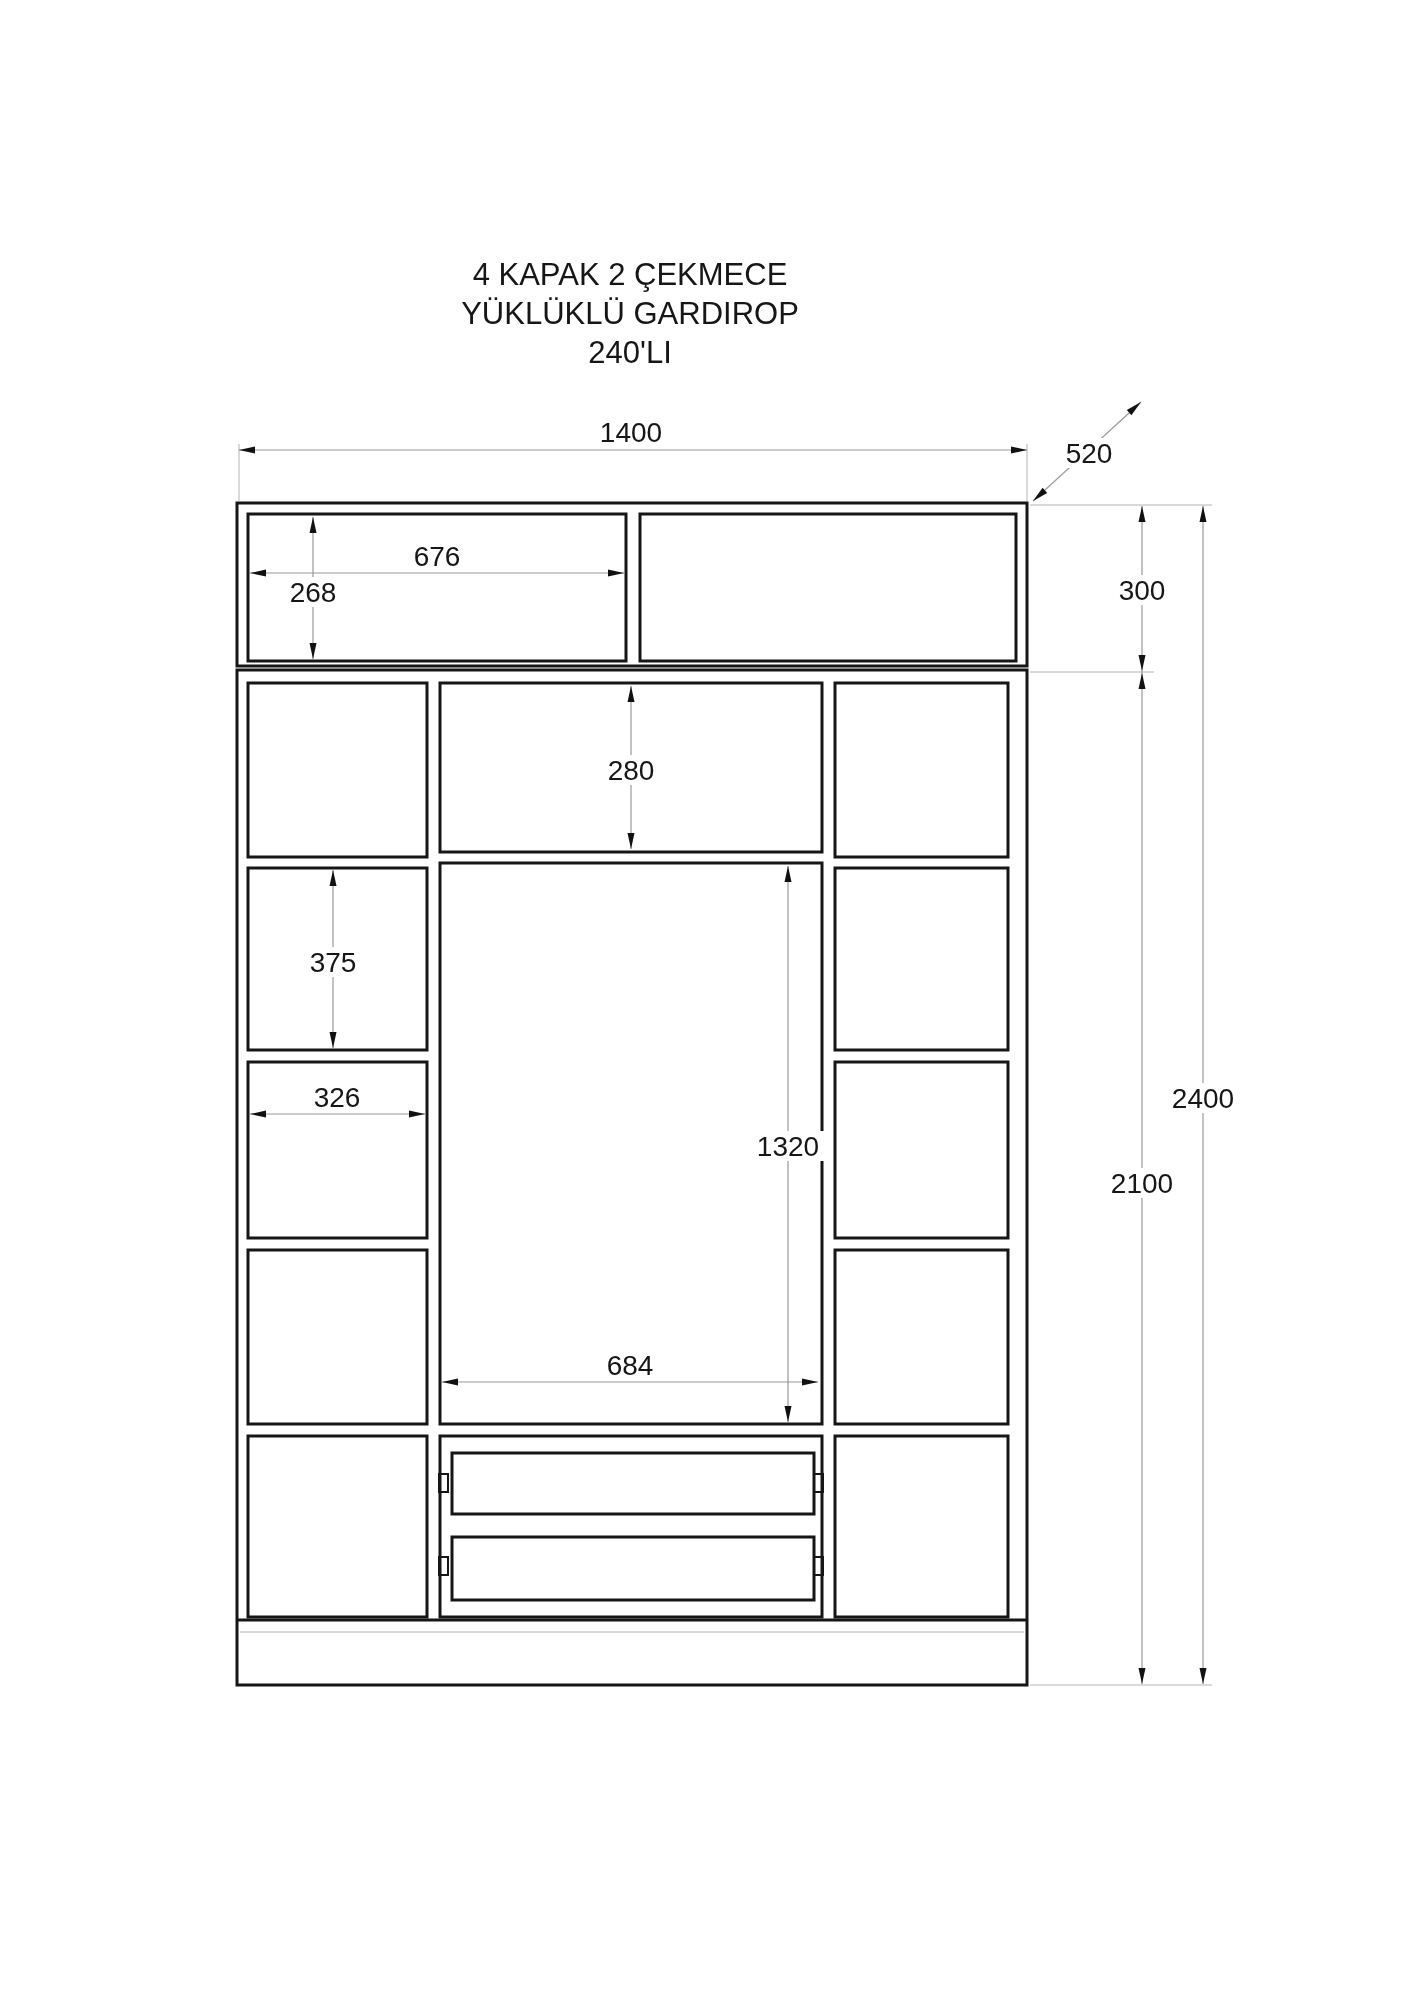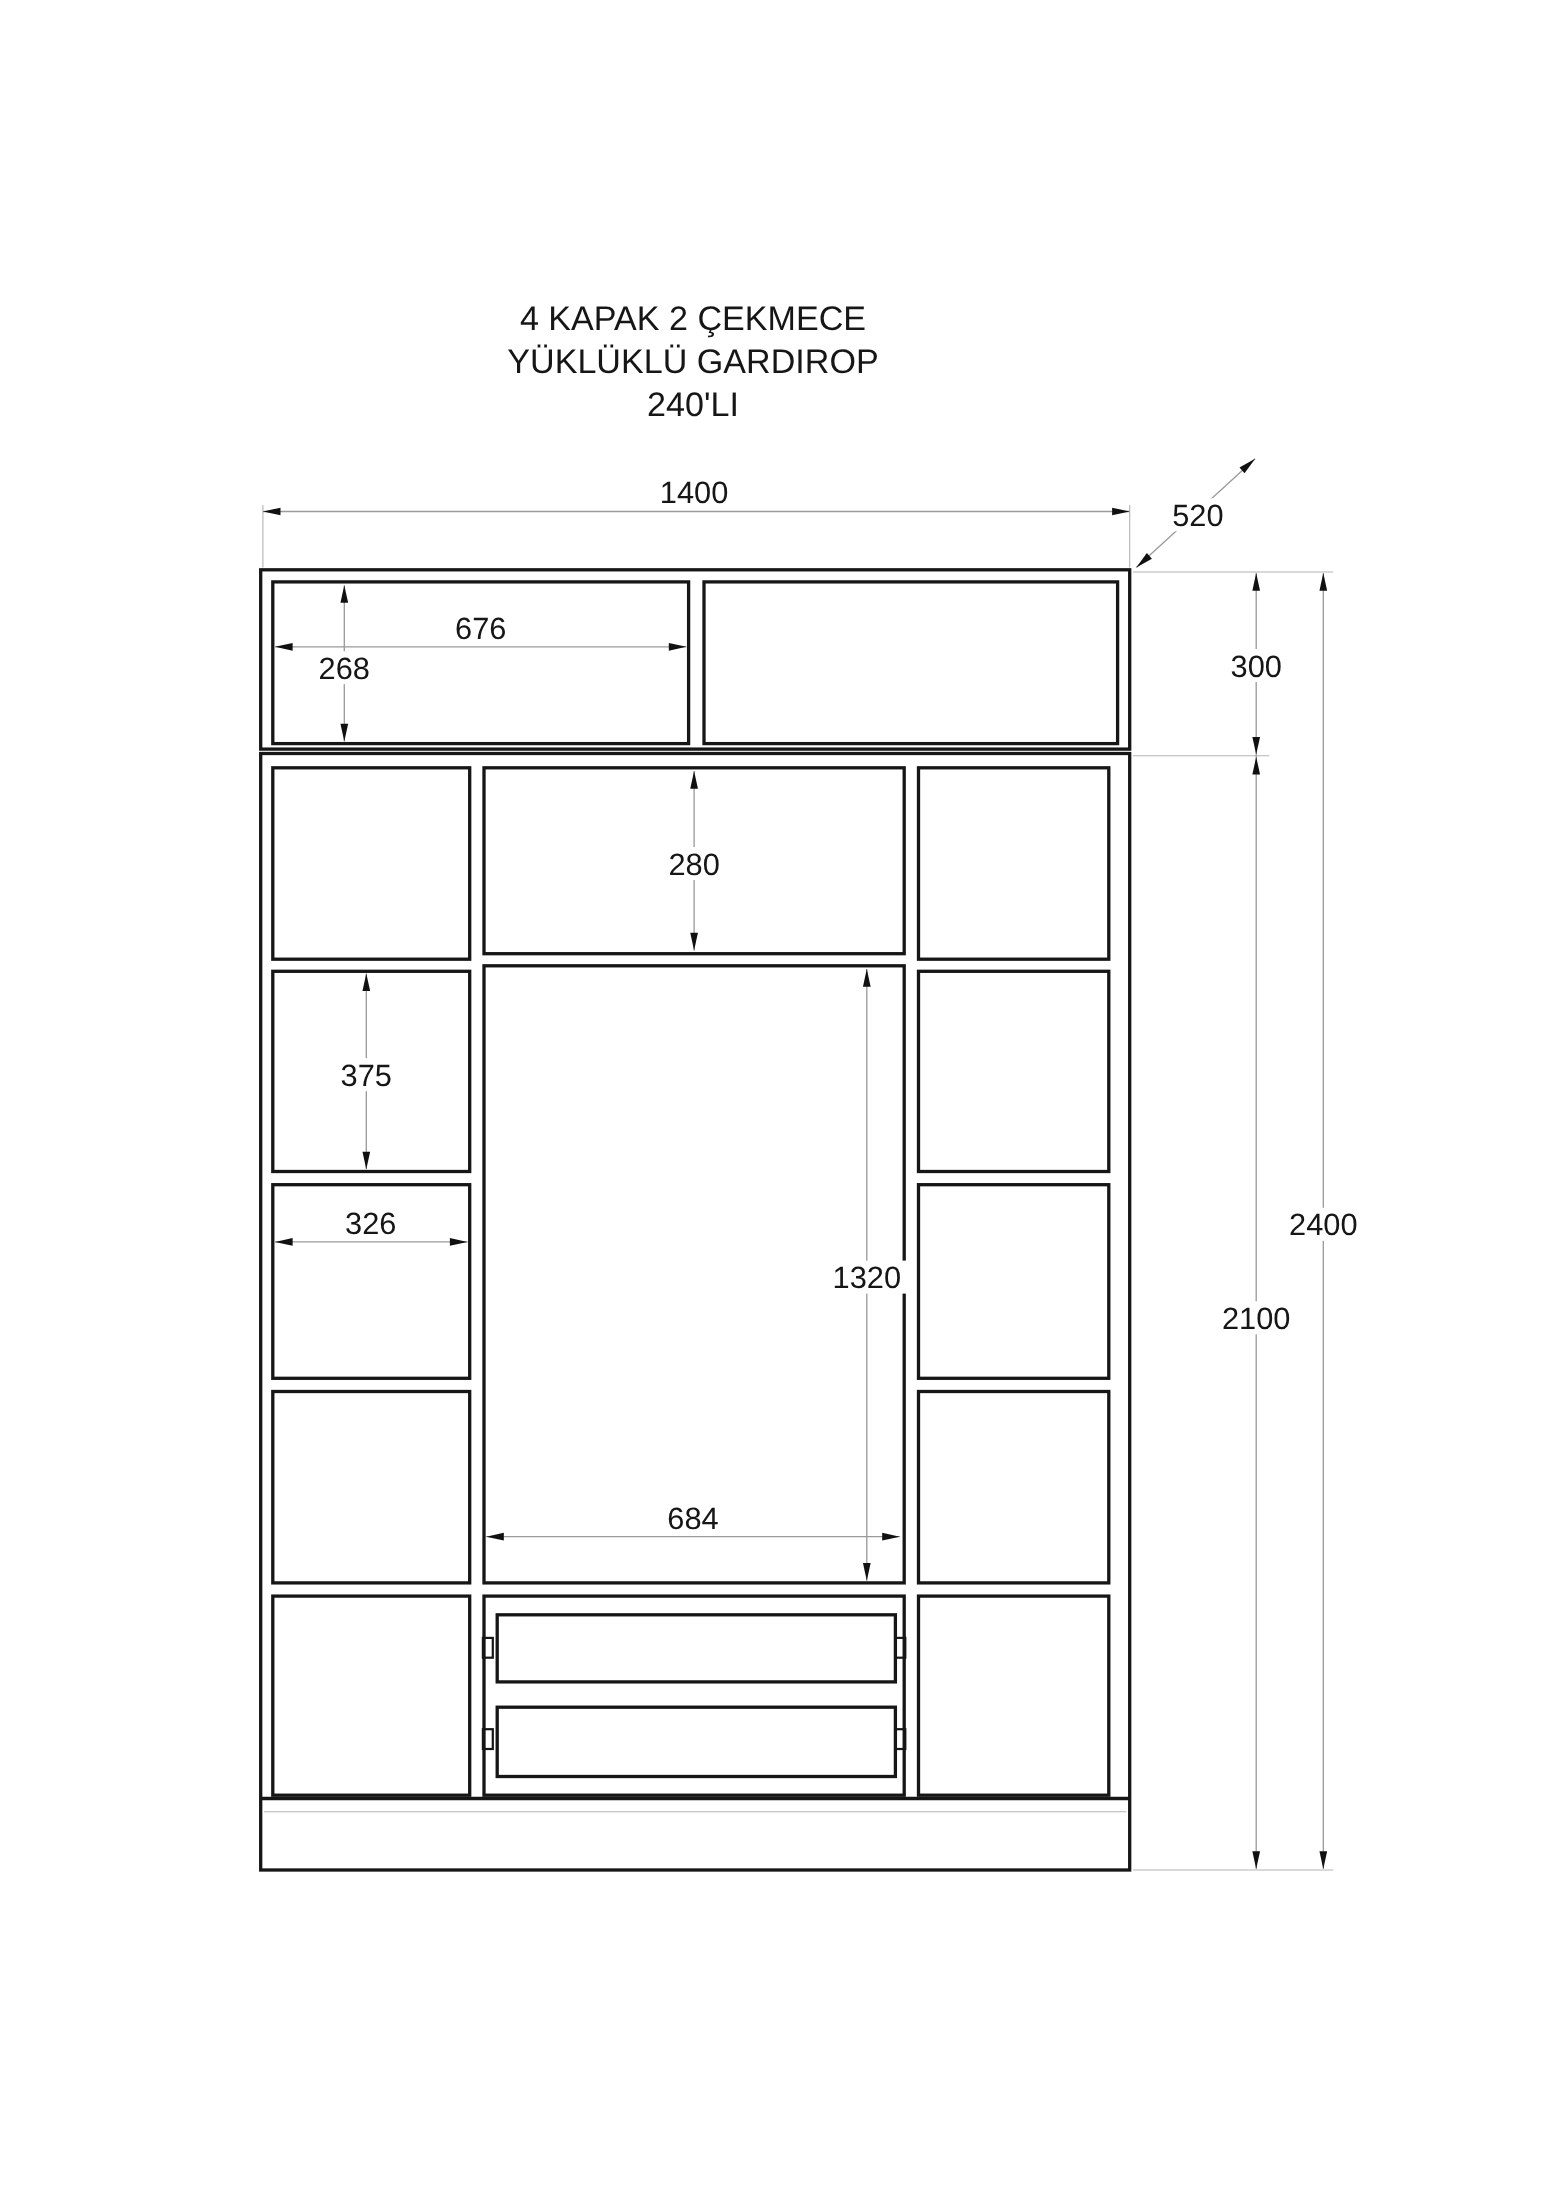--- a/index.html
+++ b/index.html
@@ -1,16 +1,16 @@
 <!DOCTYPE html>
 <html><head>
 <meta charset="utf-8">
 <style>
   html,body{margin:0;padding:0;background:#ffffff;}
-  .page{position:relative;width:1411px;height:1980px;background:#ffffff;overflow:hidden;margin-top:15px;}
+  .page{position:relative;width:1411px;height:1980px;background:#ffffff;overflow:hidden;}
   svg{position:absolute;left:0;top:0;}
   .title-text{font-family:"Liberation Sans","DejaVu Sans",sans-serif;font-size:31px;fill:#161616;}
   .dim-text{font-family:"Liberation Sans","DejaVu Sans",sans-serif;font-size:28px;fill:#161616;}
   .struct{fill:none;stroke:#161616;stroke-width:3;}
   .struct-thin{fill:none;stroke:#161616;stroke-width:2;}
   .dimline{stroke:#9a9a9a;stroke-width:1.2;fill:none;}
   .extline{stroke:#b4b4b4;stroke-width:1;fill:none;}
   .arrow{fill:#111111;stroke:none;}
   .textbg{fill:#ffffff;stroke:none;}
 </style>

